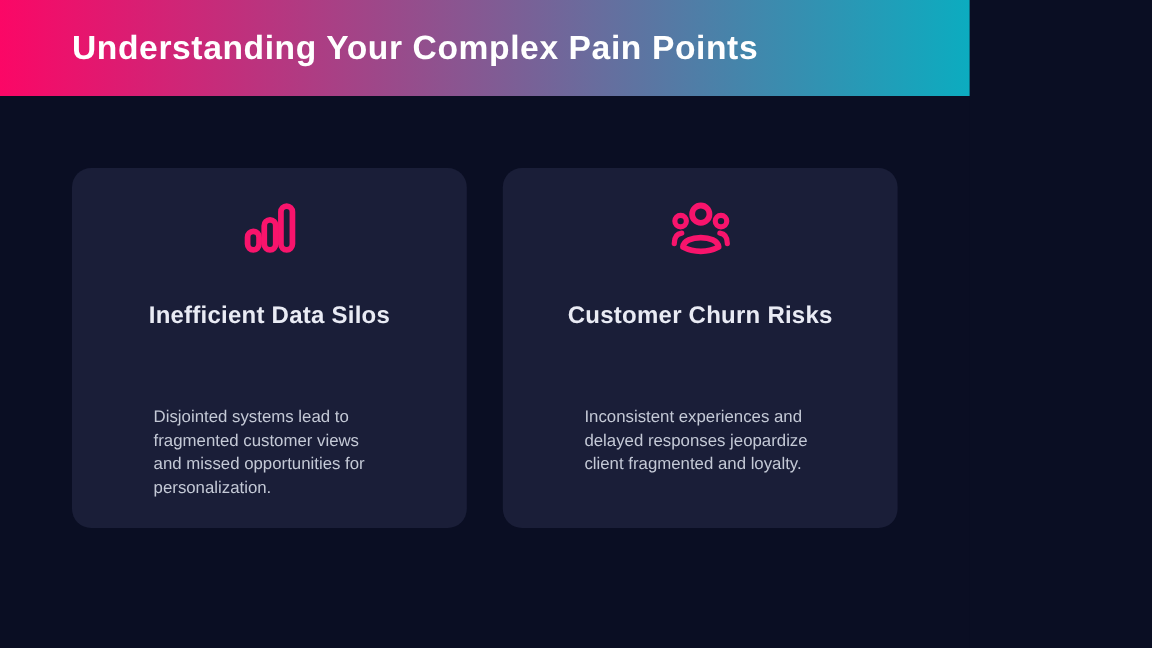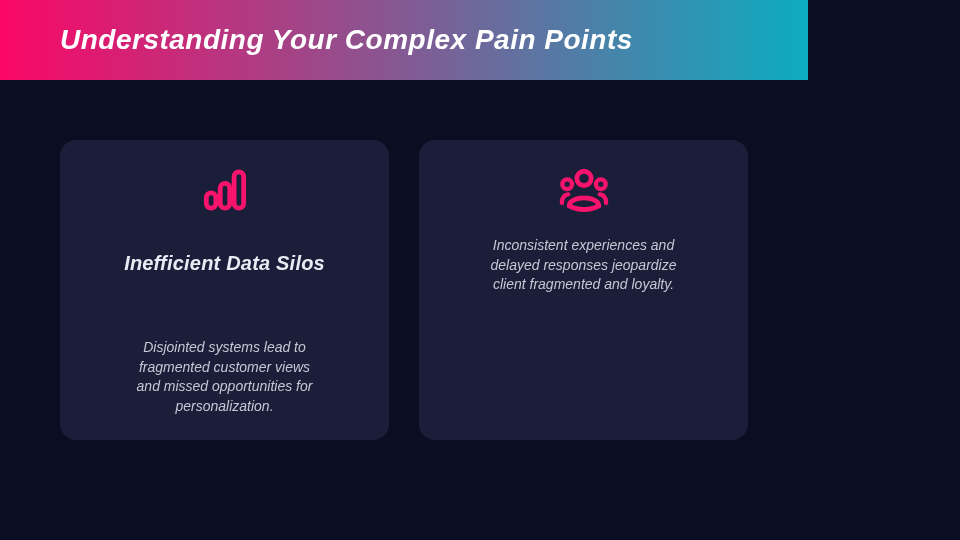--- a/index.html
+++ b/index.html
@@ -7,21 +7,20 @@
   body {
     font-family: "Liberation Sans", sans-serif;
     background: #0A0E23;
     overflow: hidden;
   }
   .slide {
     position: relative;
     width: 808px;
     height: 540px;
     background: #0A0E23;
-    font-style: italic;
   }
   .slide-header {
     position: absolute;
     top: 0; left: 0; right: 0;
     height: 80px;
     background: linear-gradient(90deg, #FB0766 0%, #0CACC0 100%);
     display: flex;
     align-items: center;
     padding-left: 60px;
   }
@@ -66,21 +65,21 @@
     text-align: center;
     line-height: 24px;
     letter-spacing: 0.2px;
   }
   .card:nth-child(3) .card-title { max-width: 160px; }
   .card-body {
     max-width: 193px;
     font-size: 14px;
     line-height: 19.5px;
     color: #C4C9D6;
-    text-align: center;
+    text-align: left;
   }
   .slide-footer {
     position: absolute;
     left: 0; right: 0; bottom: 0;
     height: 61px;
     background: linear-gradient(90deg, #0A8294 0%, #8D791D 100%);
     display: flex;
     align-items: center;
     padding-left: 60px;
   }
@@ -118,19 +117,20 @@
       <div class="card-icon">
         <svg width="50" height="46" viewBox="0 0 52 46" fill="none" stroke="#F8146C">
           <circle cx="8.5" cy="17" r="5" stroke-width="4.5"></circle>
           <circle cx="43.5" cy="17" r="5" stroke-width="4.5"></circle>
           <circle cx="26" cy="11" r="7.5" stroke-width="5"></circle>
           <path d="M3 36.5 C3 31 5.5 28 9.5 27.5" stroke-width="4.5" stroke-linecap="round"></path>
           <path d="M49 36.5 C49 31 46.5 28 42.5 27.5" stroke-width="4.5" stroke-linecap="round"></path>
           <path d="M10.5 39.5 C11.5 28.5 40.5 28.5 41.5 39.5 C32 44.5 20 44.5 10.5 39.5 Z" stroke-width="5" stroke-linejoin="round"></path>
         </svg>
       </div>
+      <div class="card-title">Customer Churn Risks</div>
       <div class="card-body">Inconsistent experiences and delayed responses jeopardize client fragmented and loyalty.</div>
     </div>
 
   </div>
 
 
 </div>
 
 </body></html>

